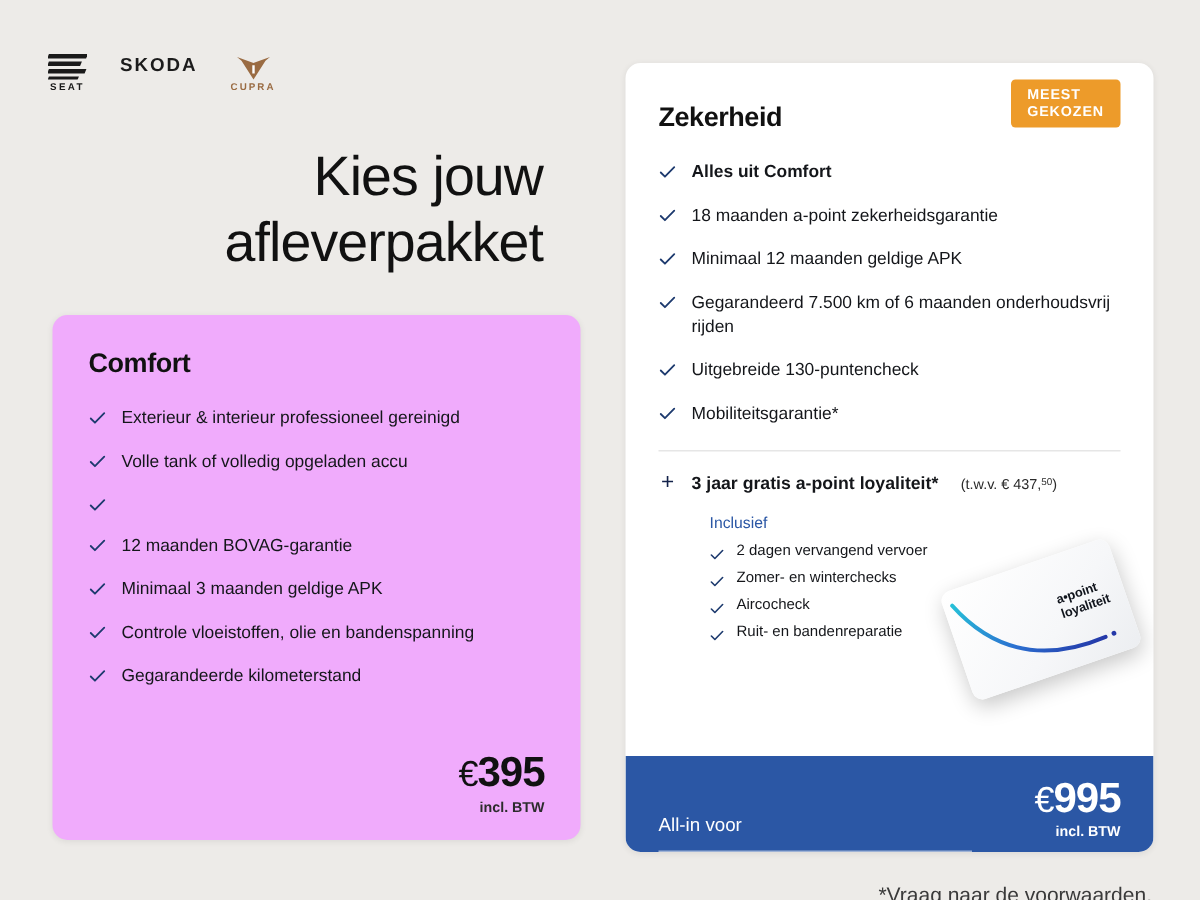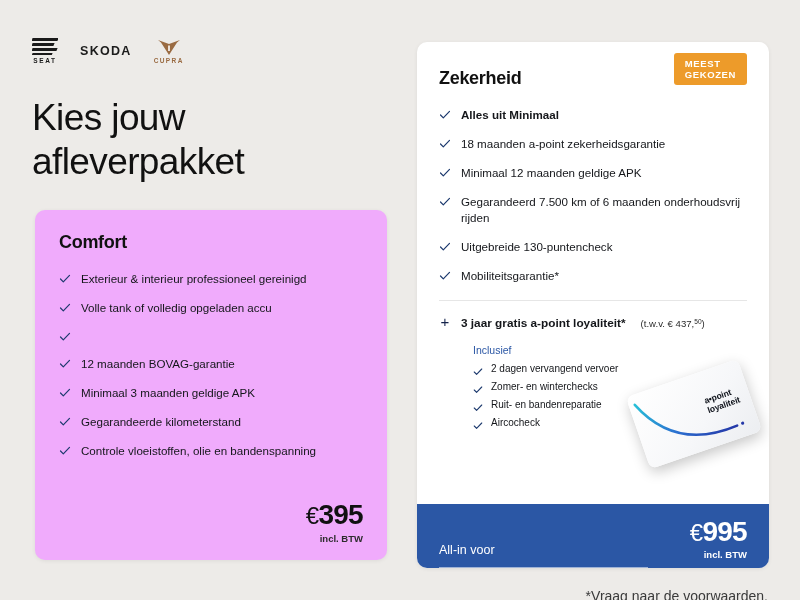--- a/index.html
+++ b/index.html
@@ -5,37 +5,37 @@
   * { box-sizing: border-box; margin: 0; padding: 0; }
   html, body {
     width: 800px; height: 600px;
     font-family: "Liberation Sans", sans-serif;
     background: #edebe8;
     overflow: hidden;
   }
   #stage { position: relative; width: 800px; height: 600px; background: #edebe8; }
 
   
-  .brandbar { position: absolute; left: 32px; top: 36px; display: flex; align-items: center; gap: 22px; height: 30px; }
+  .brandbar { position: absolute; left: 32px; top: 36px; display: flex; align-items: flex-start; gap: 22px; height: 30px; }
   .logo-seat { display: flex; flex-direction: column; align-items: center; gap: 2px; }
   .logo-seat .mark { width: 26px; height: 17px; position: relative; overflow: hidden; }
   .logo-seat .mark i { position: absolute; left: 0; height: 3px; background: #1a1a1a; display: block; }
   .logo-seat .mark i:nth-child(1) { top: 0; width: 26px; transform: skewX(-22deg); }
   .logo-seat .mark i:nth-child(2) { top: 5px; width: 22px; transform: skewX(-22deg); }
   .logo-seat .mark i:nth-child(3) { top: 10px; width: 25px; transform: skewX(-22deg); }
   .logo-seat .mark i:nth-child(4) { top: 14.5px; width: 20px; transform: skewX(-22deg); }
   .logo-seat .wordmark { font-size: 6.5px; letter-spacing: 1.6px; font-weight: 700; color: #1a1a1a; }
   .logo-skoda { font-size: 12.5px; letter-spacing: 1.3px; font-weight: 700; color: #1c1c1c; }
   .logo-cupra { display: flex; flex-direction: column; align-items: center; gap: 1px; }
   .logo-cupra .wordmark { font-size: 6.5px; letter-spacing: 1.4px; font-weight: 700; color: #9a6b42; }
 
   
   .headline {
     position: absolute; left: 32px; top: 96px; width: 330px;
-    font-size: 37px; line-height: 1.18; font-weight: 400; color: #111; letter-spacing: -0.6px;
+    font-size: 37px; line-height: 1.18; font-weight: 400; color: #111; letter-spacing: -0.6px; text-align: right;
   }
 
   
   .card-comfort {
     position: absolute; left: 35px; top: 210px; width: 352px; height: 350px;
     background: #f0abfc; border-radius: 10px; box-shadow: 0 1px 4px rgba(0,0,0,.07);
     padding: 22px 24px 0 24px;
   }
   .card-title { font-size: 18px; font-weight: 700; color: #111; letter-spacing: -0.3px; }
 
@@ -177,29 +177,29 @@
             </svg>
           </span>
         <span class="txt">Minimaal 3 maanden geldige APK</span>
       </li>
       <li class="feat">
         <span class="chk">
             <svg width="12" height="12" viewBox="0 0 12 12">
               <path d="M1.5 6 L4.3 8.8 L10.5 2.4" fill="none" stroke="#1d3a6e" stroke-width="1.2" stroke-linecap="round" stroke-linejoin="round"></path>
             </svg>
           </span>
+        <span class="txt">Controle vloeistoffen, olie en bandenspanning</span>
+      </li>
+      <li class="feat">
+        <span class="chk">
+            <svg width="12" height="12" viewBox="0 0 12 12">
+              <path d="M1.5 6 L4.3 8.8 L10.5 2.4" fill="none" stroke="#1d3a6e" stroke-width="1.2" stroke-linecap="round" stroke-linejoin="round"></path>
+            </svg>
+          </span>
         <span class="txt">Gegarandeerde kilometerstand</span>
-      </li>
-      <li class="feat">
-        <span class="chk">
-            <svg width="12" height="12" viewBox="0 0 12 12">
-              <path d="M1.5 6 L4.3 8.8 L10.5 2.4" fill="none" stroke="#1d3a6e" stroke-width="1.2" stroke-linecap="round" stroke-linejoin="round"></path>
-            </svg>
-          </span>
-        <span class="txt">Controle vloeistoffen, olie en bandenspanning</span>
       </li>
     </ul>
     <div class="price-block">
       <div class="price-main"><span class="eur">€</span><span>395</span></div>
       <div class="price-sub">incl. BTW</div>
     </div>
   </div>
 
   <div class="card-zeker">
     <div class="zeker-body">
@@ -208,21 +208,21 @@
       </div>
       <div class="card-title">Zekerheid</div>
 
       <ul class="feat-list">
         <li class="feat">
           <span class="chk">
               <svg width="12" height="12" viewBox="0 0 12 12">
                 <path d="M1.5 6 L4.3 8.8 L10.5 2.4" fill="none" stroke="#1d3a6e" stroke-width="1.2" stroke-linecap="round" stroke-linejoin="round"></path>
               </svg>
             </span>
-          <span class="txt bold">Alles uit Minimaal</span>
+          <span class="txt bold">Alles uit Comfort</span>
         </li>
         <li class="feat">
           <span class="chk">
               <svg width="12" height="12" viewBox="0 0 12 12">
                 <path d="M1.5 6 L4.3 8.8 L10.5 2.4" fill="none" stroke="#1d3a6e" stroke-width="1.2" stroke-linecap="round" stroke-linejoin="round"></path>
               </svg>
             </span>
           <span class="txt">18 maanden a-point zekerheidsgarantie</span>
         </li>
         <li class="feat">
@@ -278,27 +278,27 @@
         <div class="sub-feat">
           <span class="chk-sm"><svg width="10" height="10" viewBox="0 0 12 12">
                 <path d="M1.5 6 L4.3 8.8 L10.5 2.4" fill="none" stroke="#1d3a6e" stroke-width="1.3" stroke-linecap="round" stroke-linejoin="round"></path>
               </svg></span>
           <span class="txt">Zomer- en winterchecks</span>
         </div>
         <div class="sub-feat">
           <span class="chk-sm"><svg width="10" height="10" viewBox="0 0 12 12">
                 <path d="M1.5 6 L4.3 8.8 L10.5 2.4" fill="none" stroke="#1d3a6e" stroke-width="1.3" stroke-linecap="round" stroke-linejoin="round"></path>
               </svg></span>
-          <span class="txt">Ruit- en bandenreparatie</span>
+          <span class="txt">Aircocheck</span>
         </div>
         <div class="sub-feat">
           <span class="chk-sm"><svg width="10" height="10" viewBox="0 0 12 12">
                 <path d="M1.5 6 L4.3 8.8 L10.5 2.4" fill="none" stroke="#1d3a6e" stroke-width="1.3" stroke-linecap="round" stroke-linejoin="round"></path>
               </svg></span>
-          <span class="txt">Aircocheck</span>
+          <span class="txt">Ruit- en bandenreparatie</span>
         </div>
 
         <div class="loyalty-card">
           <svg class="swoosh" viewBox="0 0 118 76" preserveAspectRatio="none">
             <defs>
               <linearGradient id="sw" x1="0" y1="0" x2="1" y2="1">
                 <stop offset="0%" stop-color="#27c0d8"></stop>
                 <stop offset="55%" stop-color="#2b6fd0"></stop>
                 <stop offset="100%" stop-color="#2438a8"></stop>
               </linearGradient>

